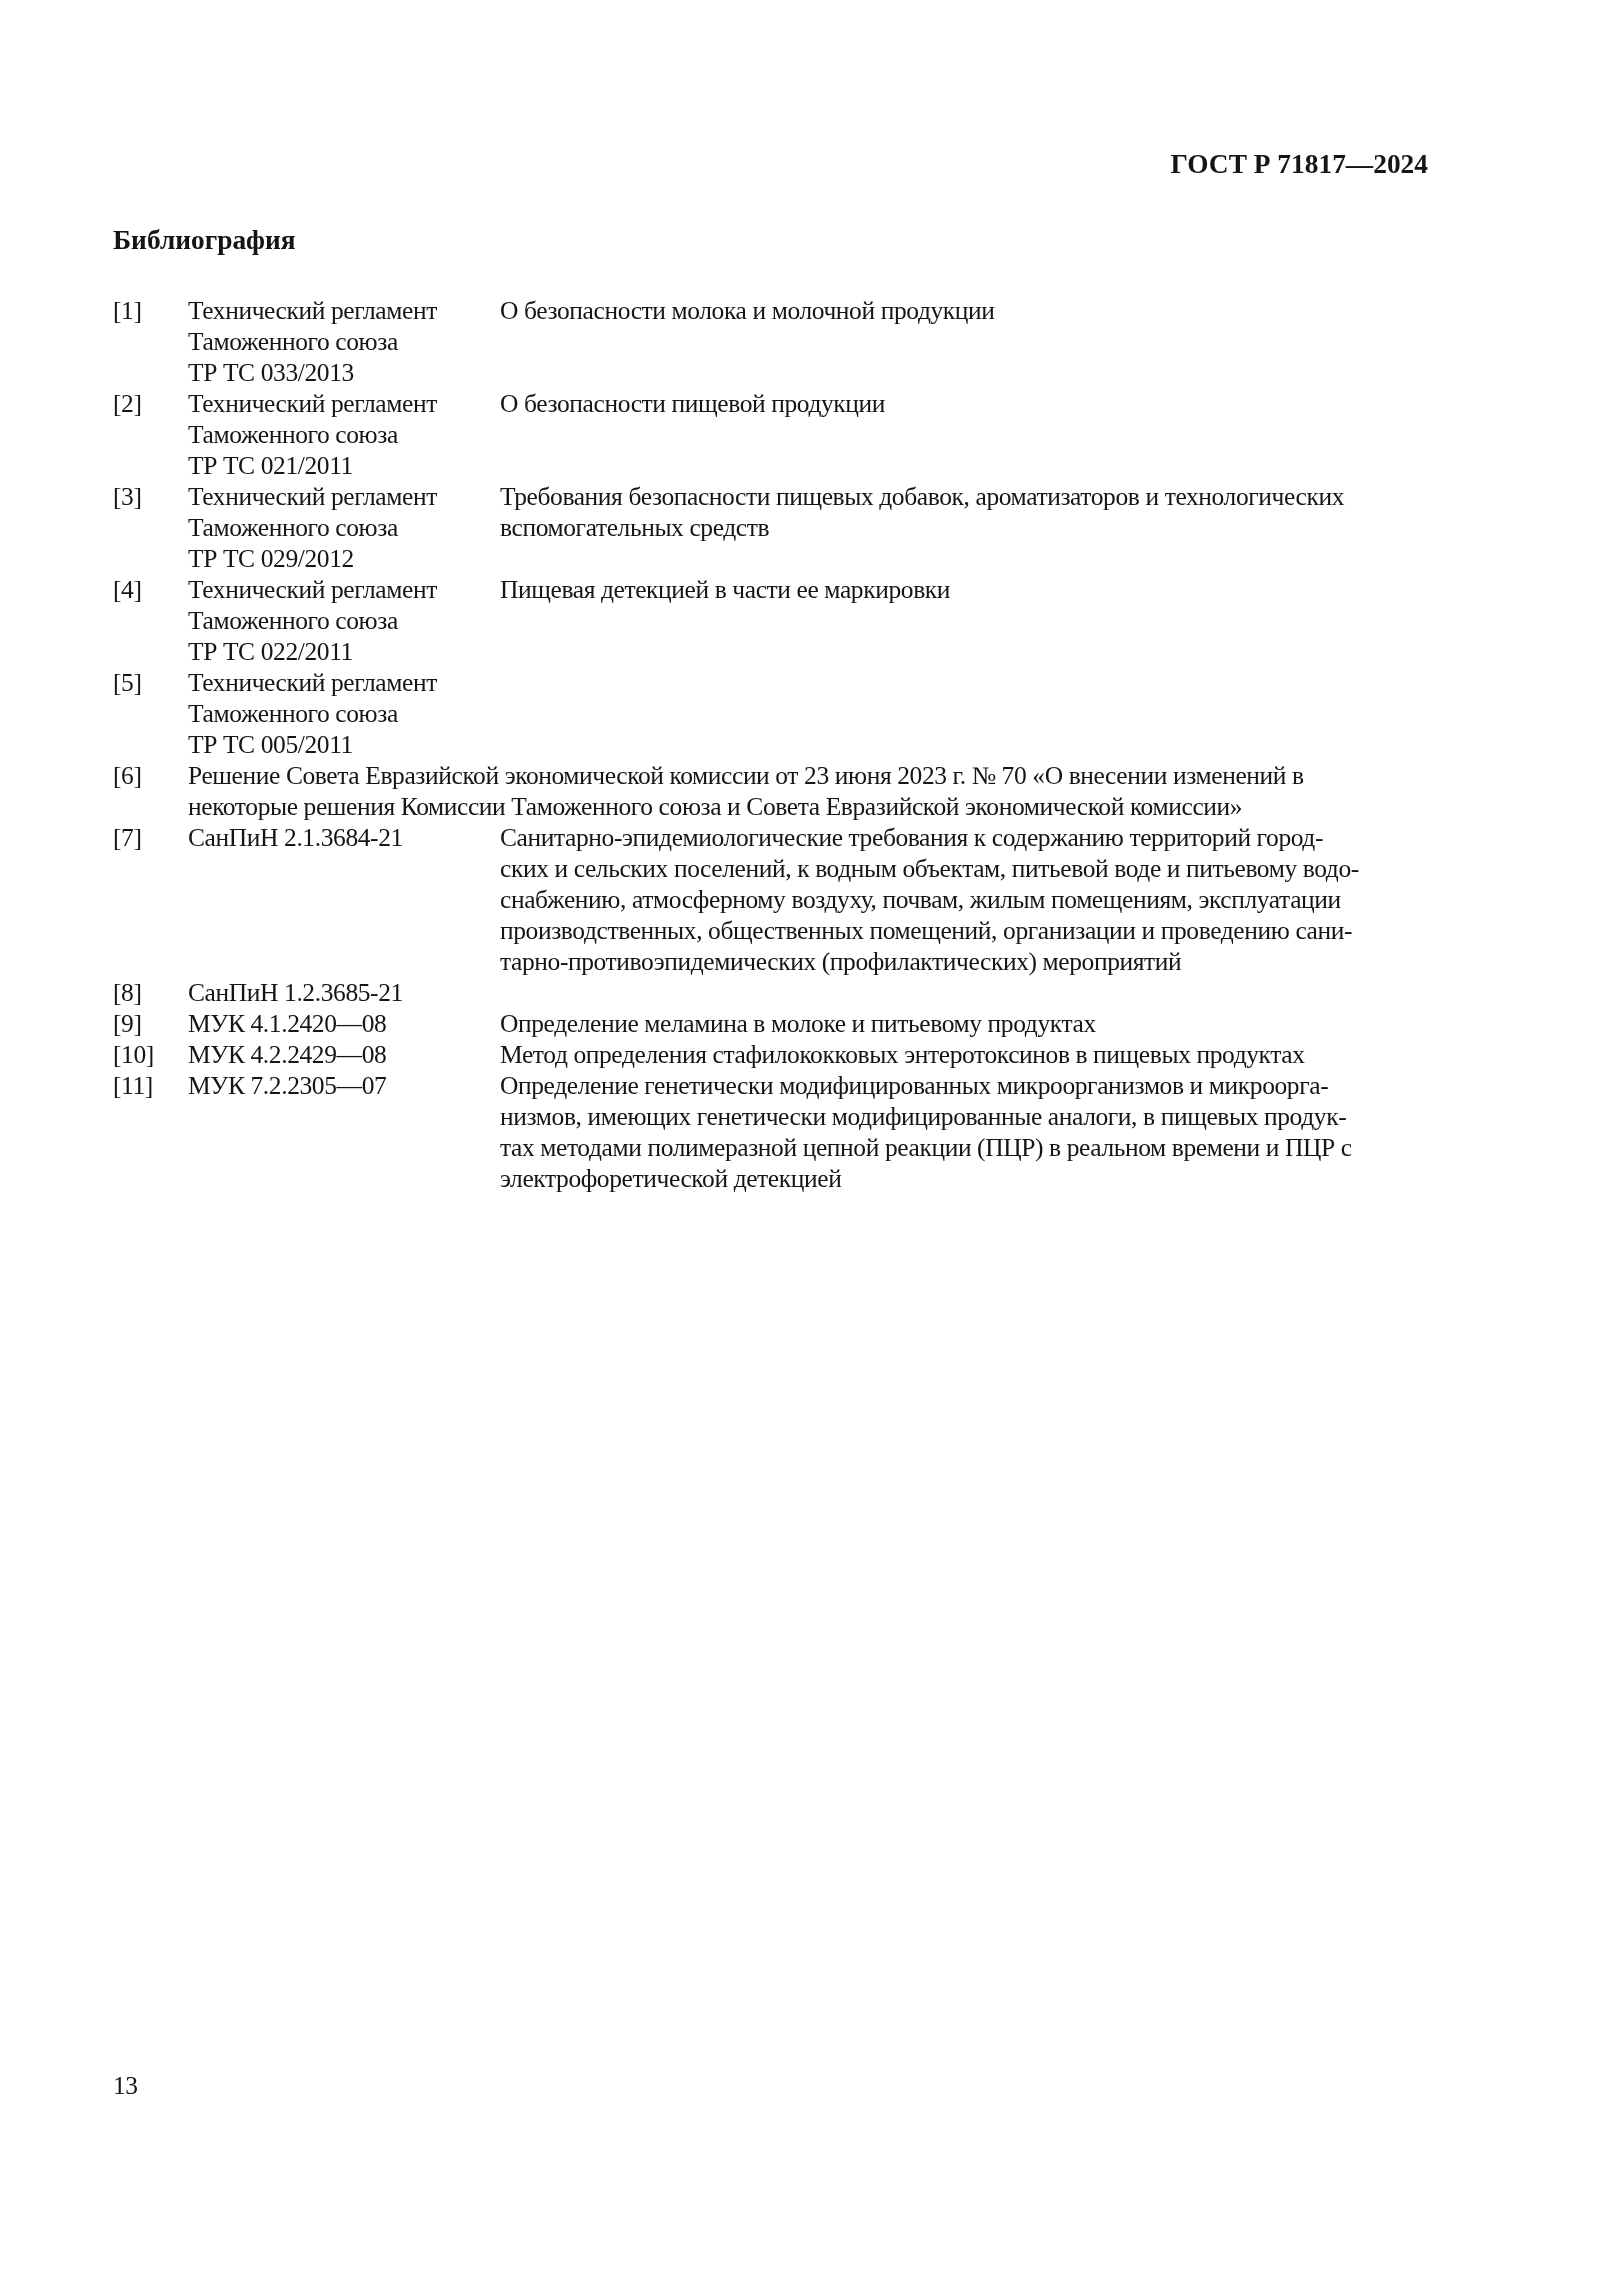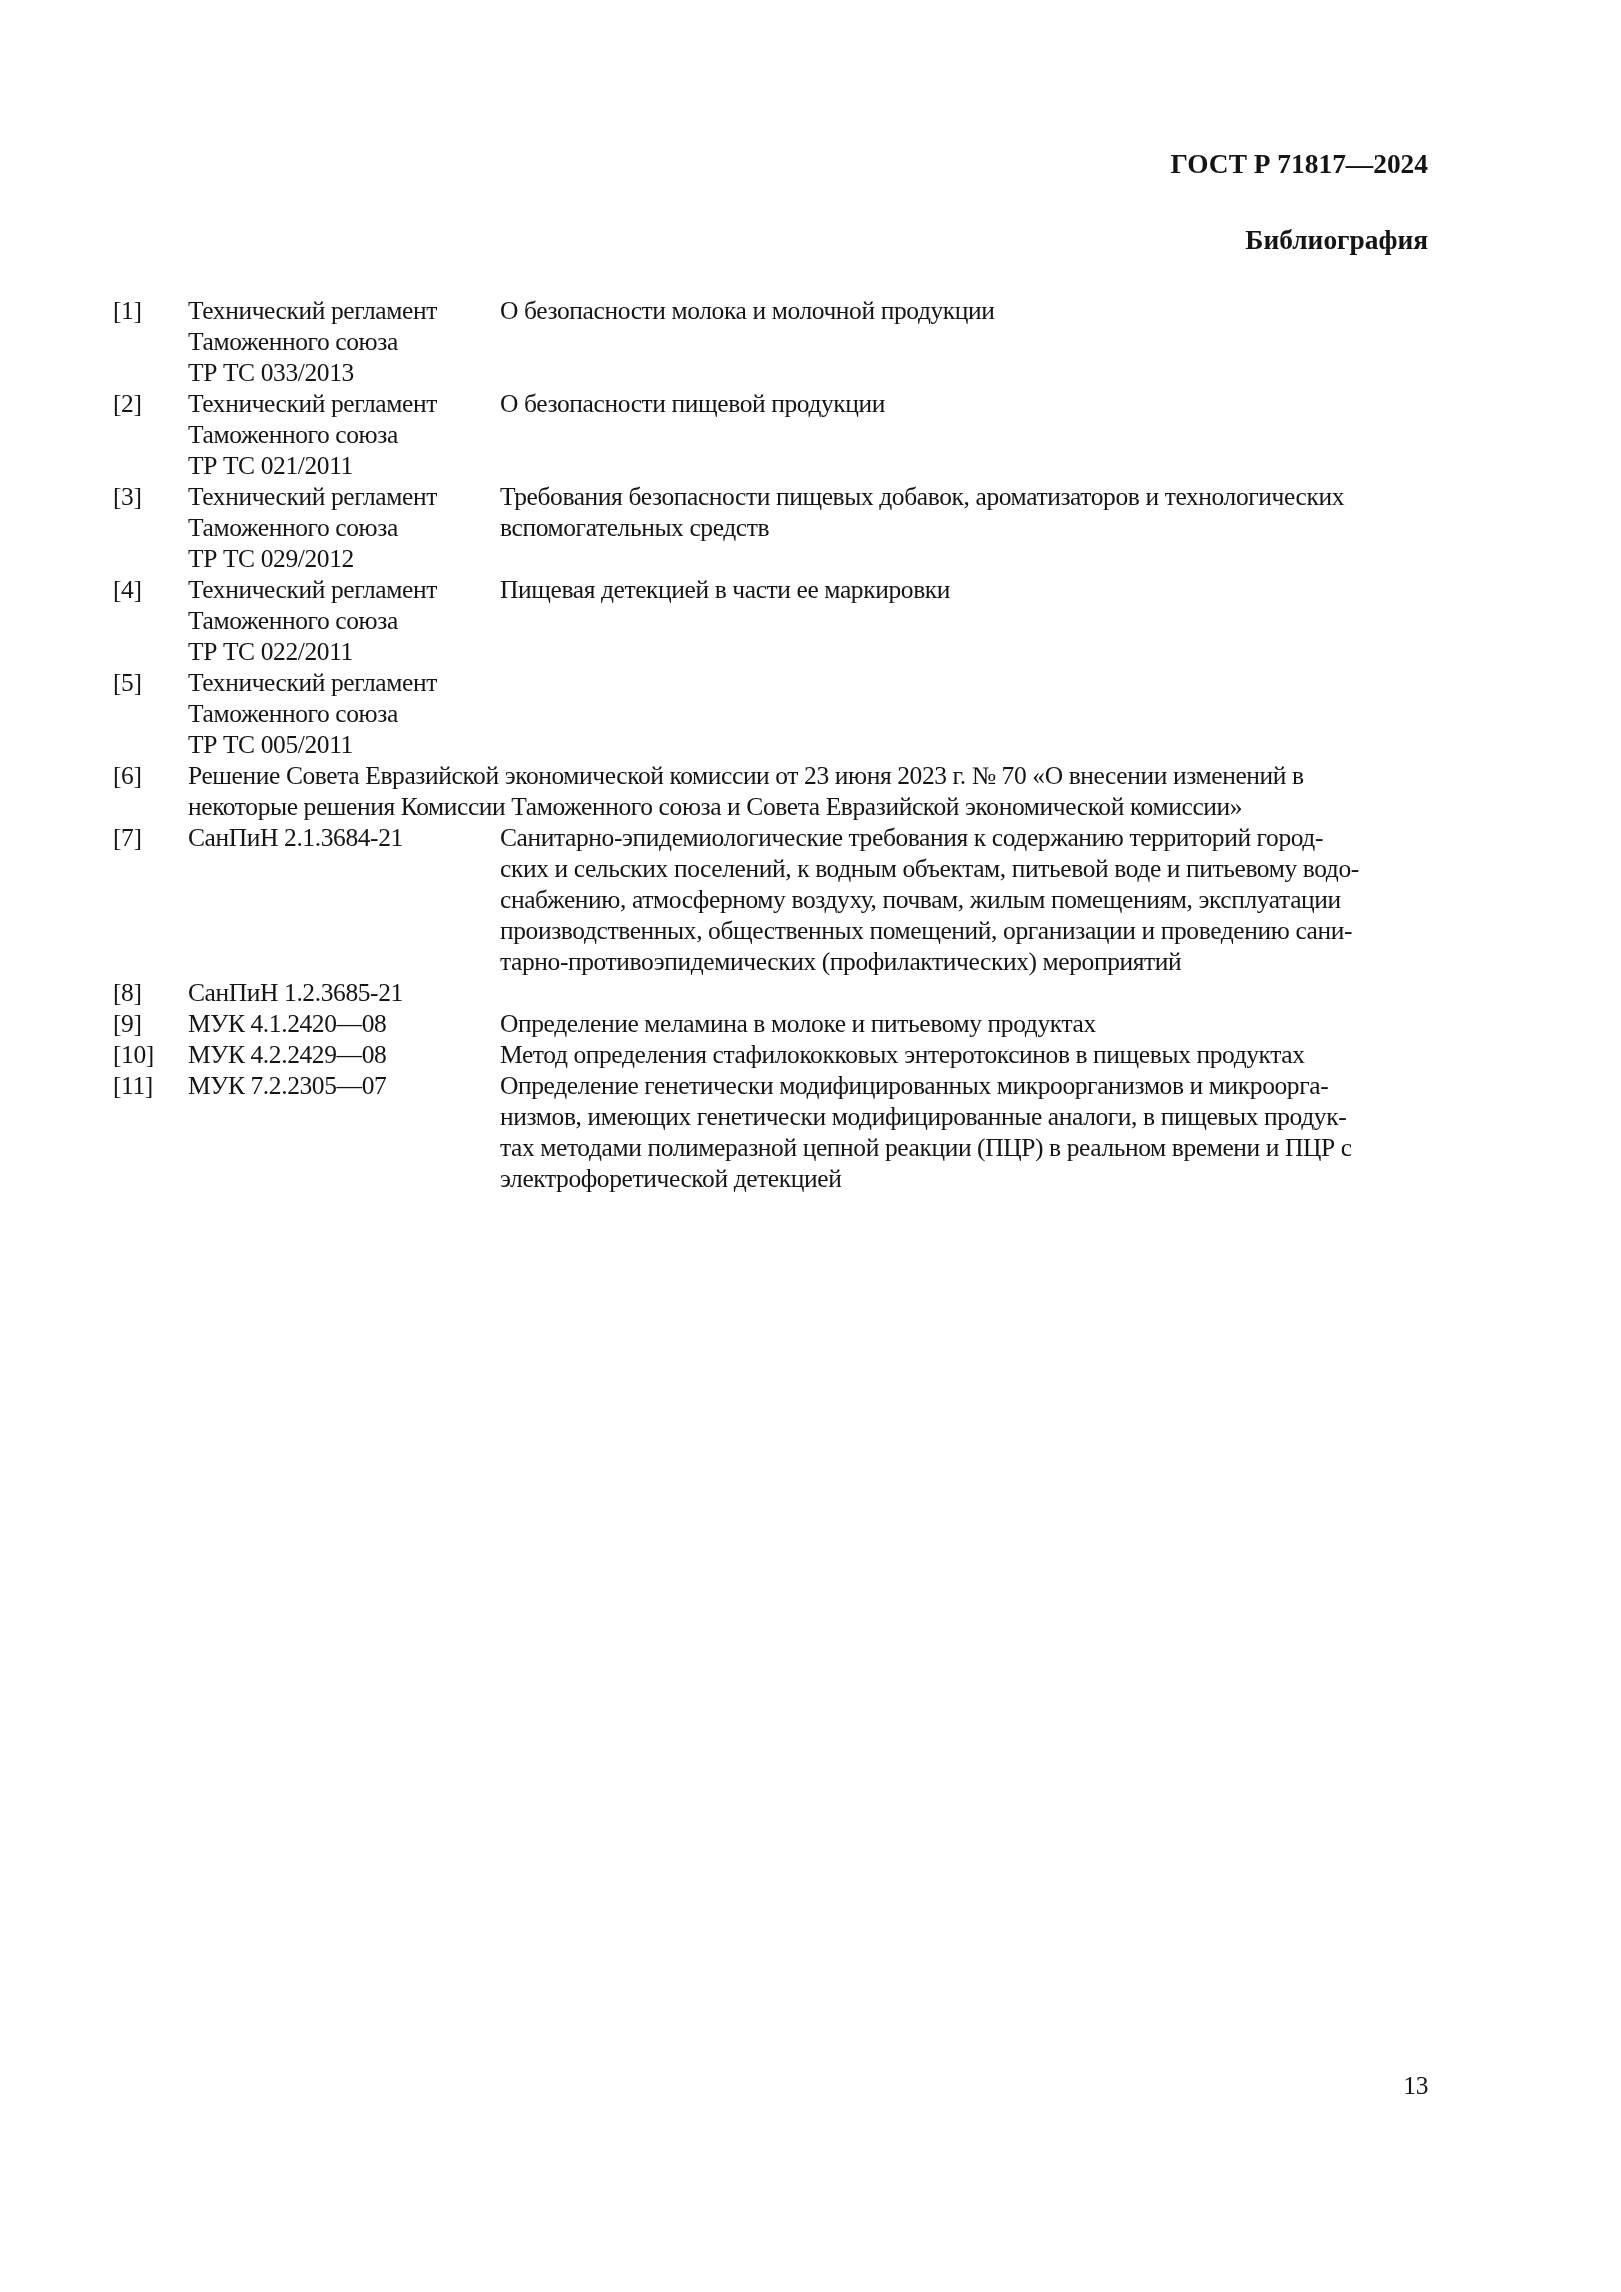--- a/index.html
+++ b/index.html
@@ -20,37 +20,36 @@
     position: absolute;
     top: 149px; left: 113px; width: 1315px;
     text-align: right;
     font-weight: 700;
     font-size: 27.4px;
     letter-spacing: 0;
   }
   .doc-title {
     position: absolute;
     top: 225px; left: 113px; width: 1315px;
-    text-align: right;
+    text-align: left;
     font-weight: 700;
     font-size: 27.4px;
     letter-spacing: 0;
   }
   .refs {
     position: absolute;
     top: 295px; left: 113px; width: 1315px;
   }
   .ref-row { display: flex; align-items: flex-start; }
   .ref-num  { width: 75px;  flex: none; white-space: pre; }
   .ref-code { width: 312px; flex: none; white-space: pre; }
   .ref-desc { flex: 1; white-space: pre; }
   .page-number {
     position: absolute;
     top: 2070px; left: 113px; width: 1315px;
-    text-align: right;
     font-size: 25.5px;
   }
 </style>
 </head>
 <body>
 
 <div class="page">
   <div class="doc-header">ГОСТ Р 71817—2024</div>
 
   <div class="doc-title">Библиография</div>

